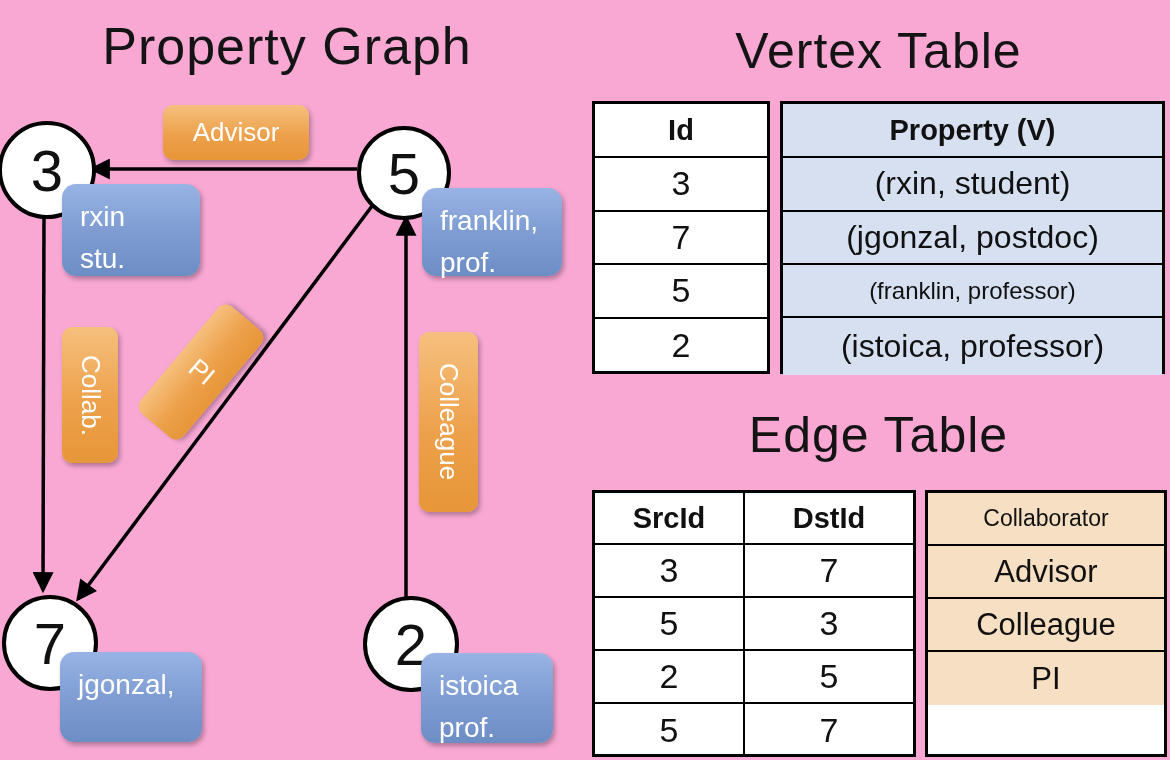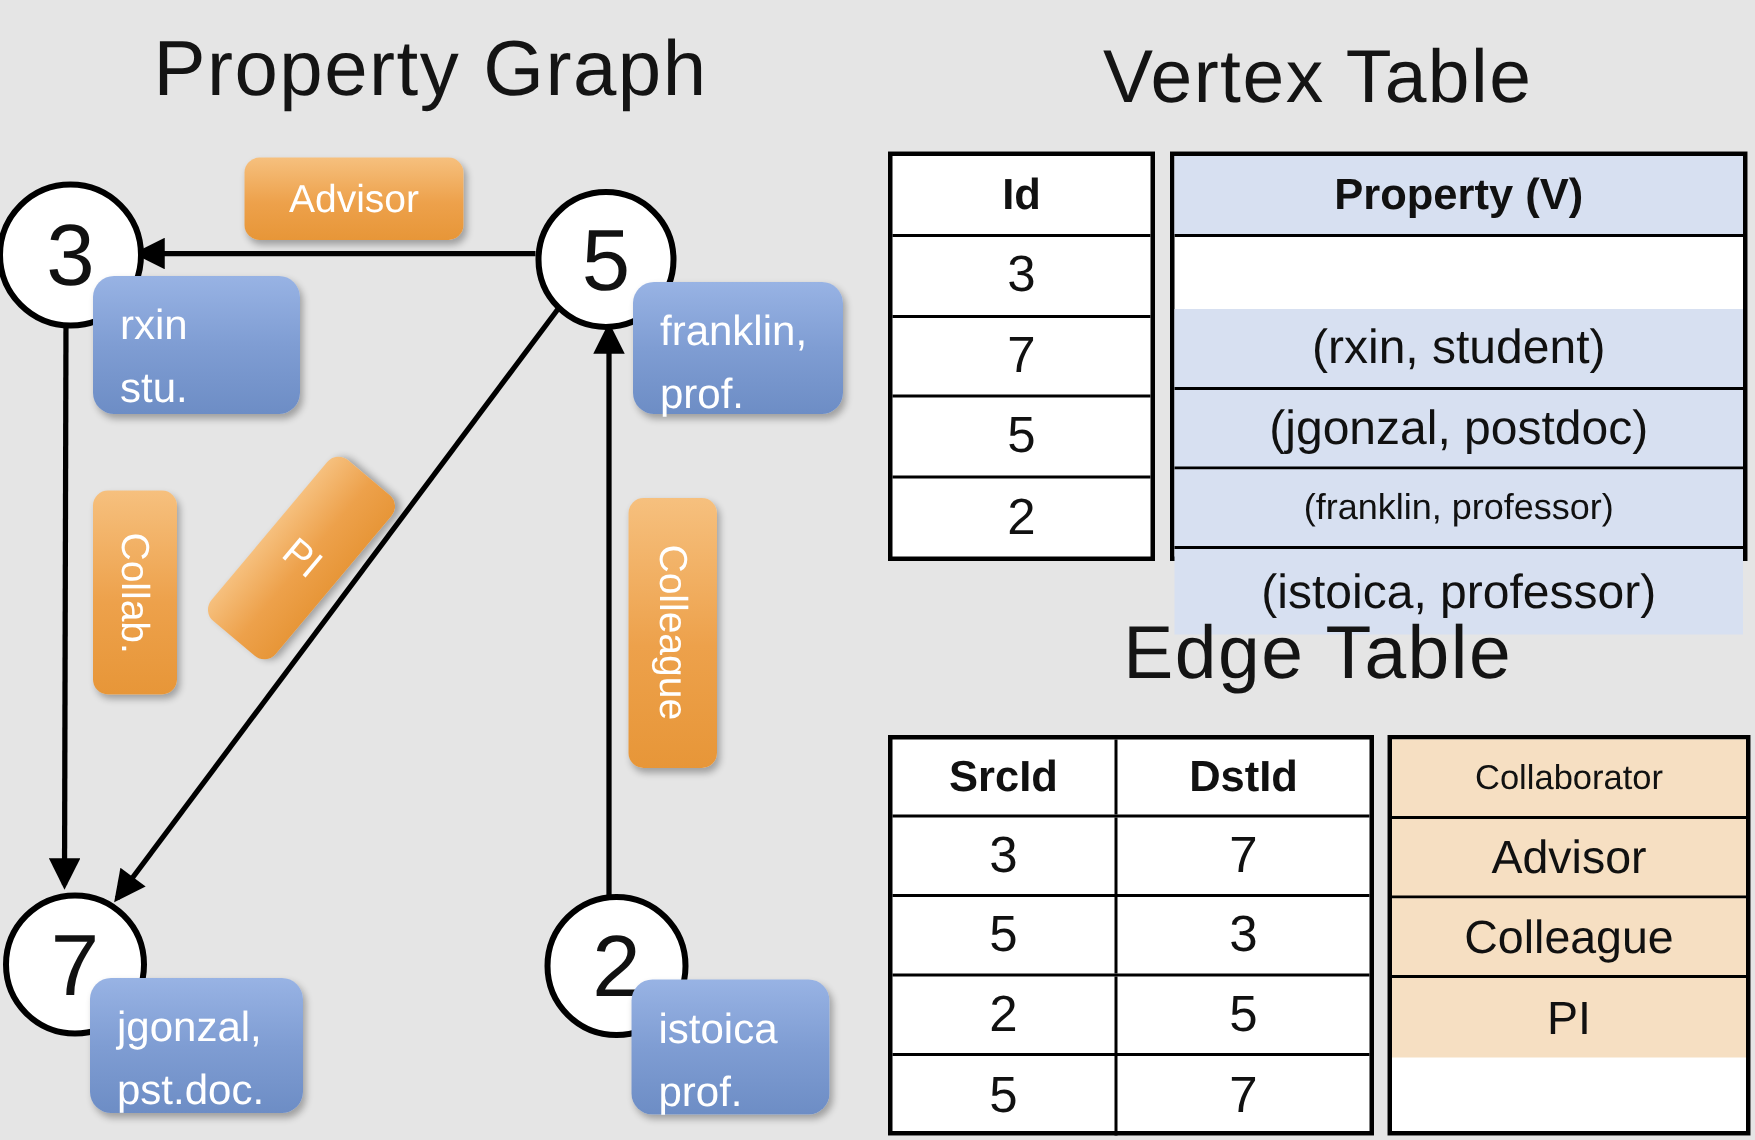--- a/index.html
+++ b/index.html
@@ -1,17 +1,17 @@
 <!DOCTYPE html>
 <html><head>
 <meta charset="utf-8">
 <style>
   html,body{margin:0;padding:0;background:#fff;}
   .stage{
-    position:relative;width:1170px;height:760px;background:#e5e5e5;overflow:hidden;
+    position:relative;width:1170px;height:760px;background:#f9a8d4;overflow:hidden;
     font-family:"Liberation Sans",sans-serif;color:#111;
   }
   .title{
     position:absolute;text-align:center;font-weight:400;color:#141414;
     letter-spacing:1px;white-space:nowrap;
   }
   #graph-title{left:37px;top:16px;width:500px;font-size:52px;}
   #vertex-title{left:592px;top:22px;width:573px;font-size:50px;}
   #edge-title{left:592px;top:406px;width:573px;font-size:50px;}
 
@@ -97,40 +97,39 @@
   <div class="bbox" style="left:62px;top:184px;width:138px;height:92px;">
     <div>rxin</div>
     <div>stu.</div>
   </div>
   <div class="bbox" style="left:422px;top:188px;width:140px;height:88px;">
     <div>franklin,</div>
     <div>prof.</div>
   </div>
   <div class="bbox" style="left:60px;top:652px;width:142px;height:90px;">
     <div>jgonzal,</div>
-    <div>pst.doc.</div>
   </div>
   <div class="bbox" style="left:421px;top:653px;width:132px;height:90px;">
     <div>istoica</div>
     <div>prof.</div>
   </div>
 
   <div class="title" id="vertex-title">Vertex Table</div>
 
   <div class="subtable" style="left:592px;top:101px;width:178px;height:273px;">
     <div class="trow hdr" style="height:54px;">Id</div>
     <div class="trow cell" style="height:53.5px;">3</div>
     <div class="trow cell" style="height:53.5px;">7</div>
     <div class="trow cell" style="height:53.5px;">5</div>
     <div class="trow cell" style="height:53.5px;">2</div>
   </div>
 
   <div class="subtable" style="left:780px;top:101px;width:385px;height:273px;">
     <div class="trow hdr vprop" style="height:54px;">Property (V)</div>
-    <div class="trow cell vprop" style="height:53.5px;font-size:32px;margin-top:48px;">(rxin, student)</div>
+    <div class="trow cell vprop" style="height:53.5px;font-size:32px;">(rxin, student)</div>
     <div class="trow cell vprop" style="height:53.5px;font-size:32px;">(jgonzal, postdoc)</div>
     <div class="trow cell vprop" style="height:53px;font-size:24px;">(franklin, professor)</div>
     <div class="trow cell vprop" style="height:57px;font-size:32px;">(istoica, professor)</div>
   </div>
 
   <div class="title" id="edge-title">Edge Table</div>
 
   <div class="subtable" style="left:592px;top:490px;width:324px;height:267px;">
     <div class="trow" style="height:52px;padding:0;display:flex;">
       <div class="twocol" style="width:100%;height:100%;">

